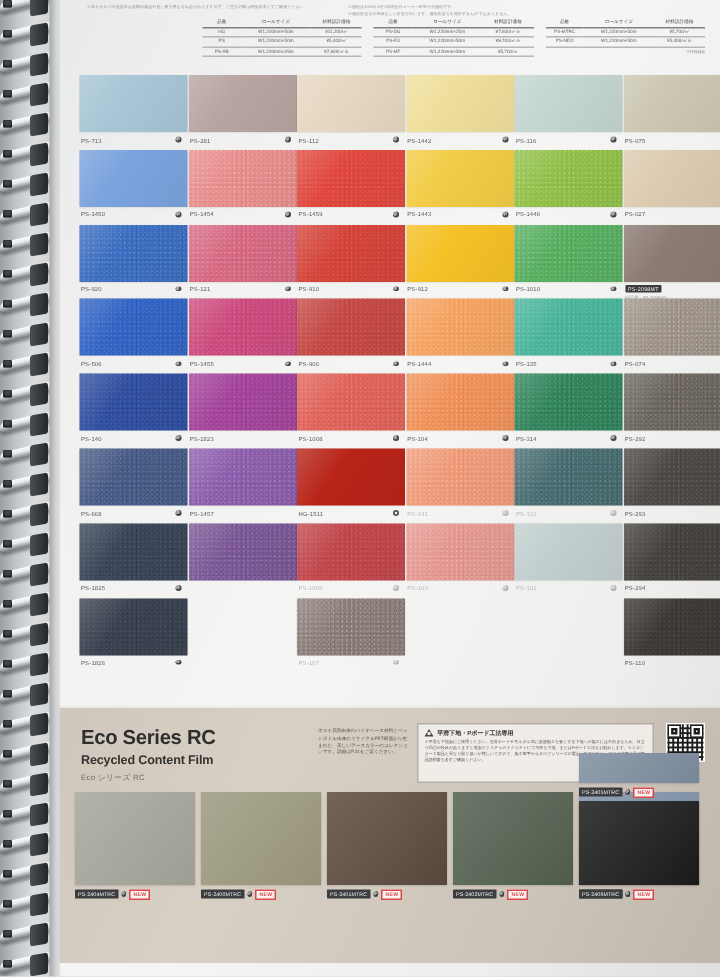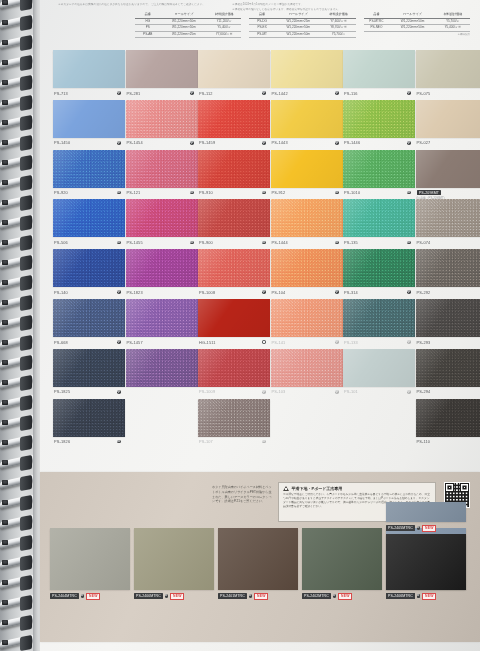--- a/index.html
+++ b/index.html
@@ -742,20 +742,25 @@
             <div class="cap">
               <span class="lbl">PS-110</span>
               <span class="dot"></span>
             </div>
           </div>
         </div>
       </div>
 
     <div class="eco">
 
+      <div class="eco-head">
+        <div class="eco-title">Eco Series RC</div>
+        <div class="eco-sub">Recycled Content Film</div>
+        <div class="eco-jp">Eco シリーズ RC</div>
+      </div>
 
       <div class="eco-body">
         <p>ホタテ貝殻由来のバイオベース材料とペットボトル由来のリサイクルPET樹脂から生まれた、美しいアースカラーのコレクションです。詳細はP.21をご覧ください。</p>
       </div>
 
       <div class="caution">
         <div class="caution-hd">
           <span class="tri"></span>
           <span>平滑下地・Pボード工法専用</span>
         </div>

